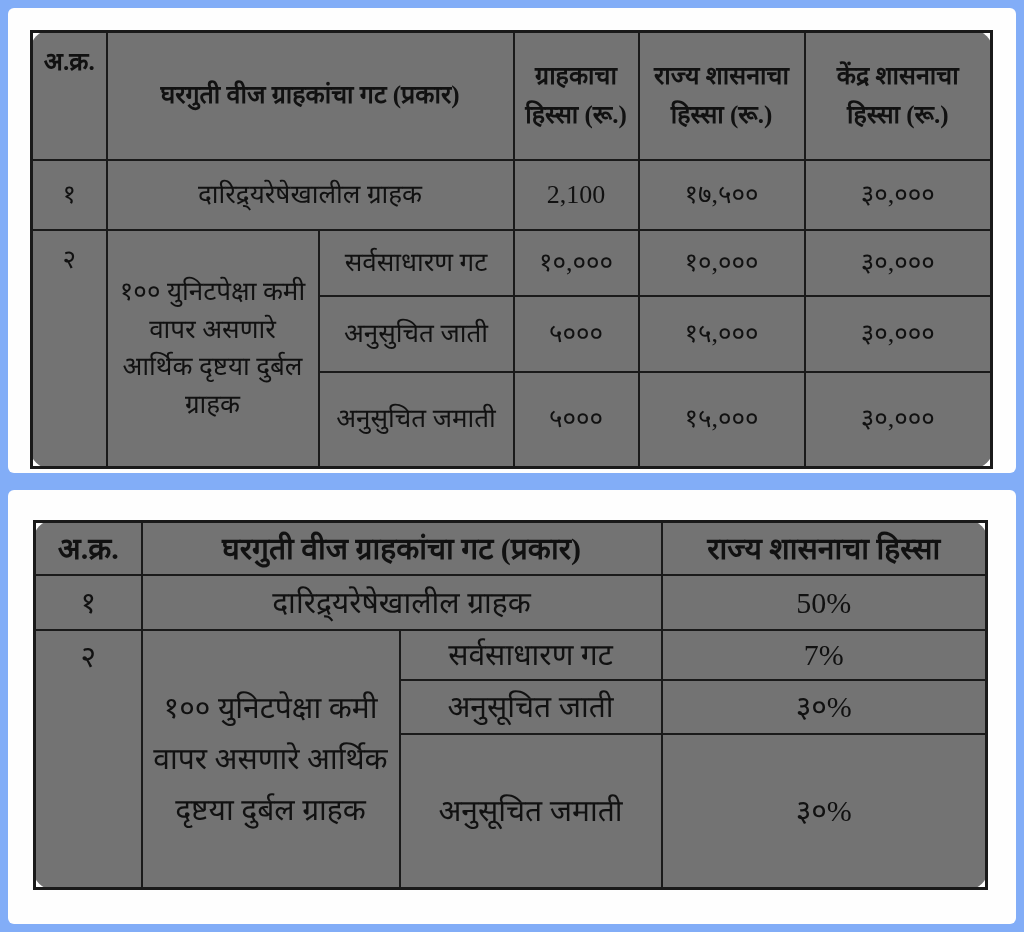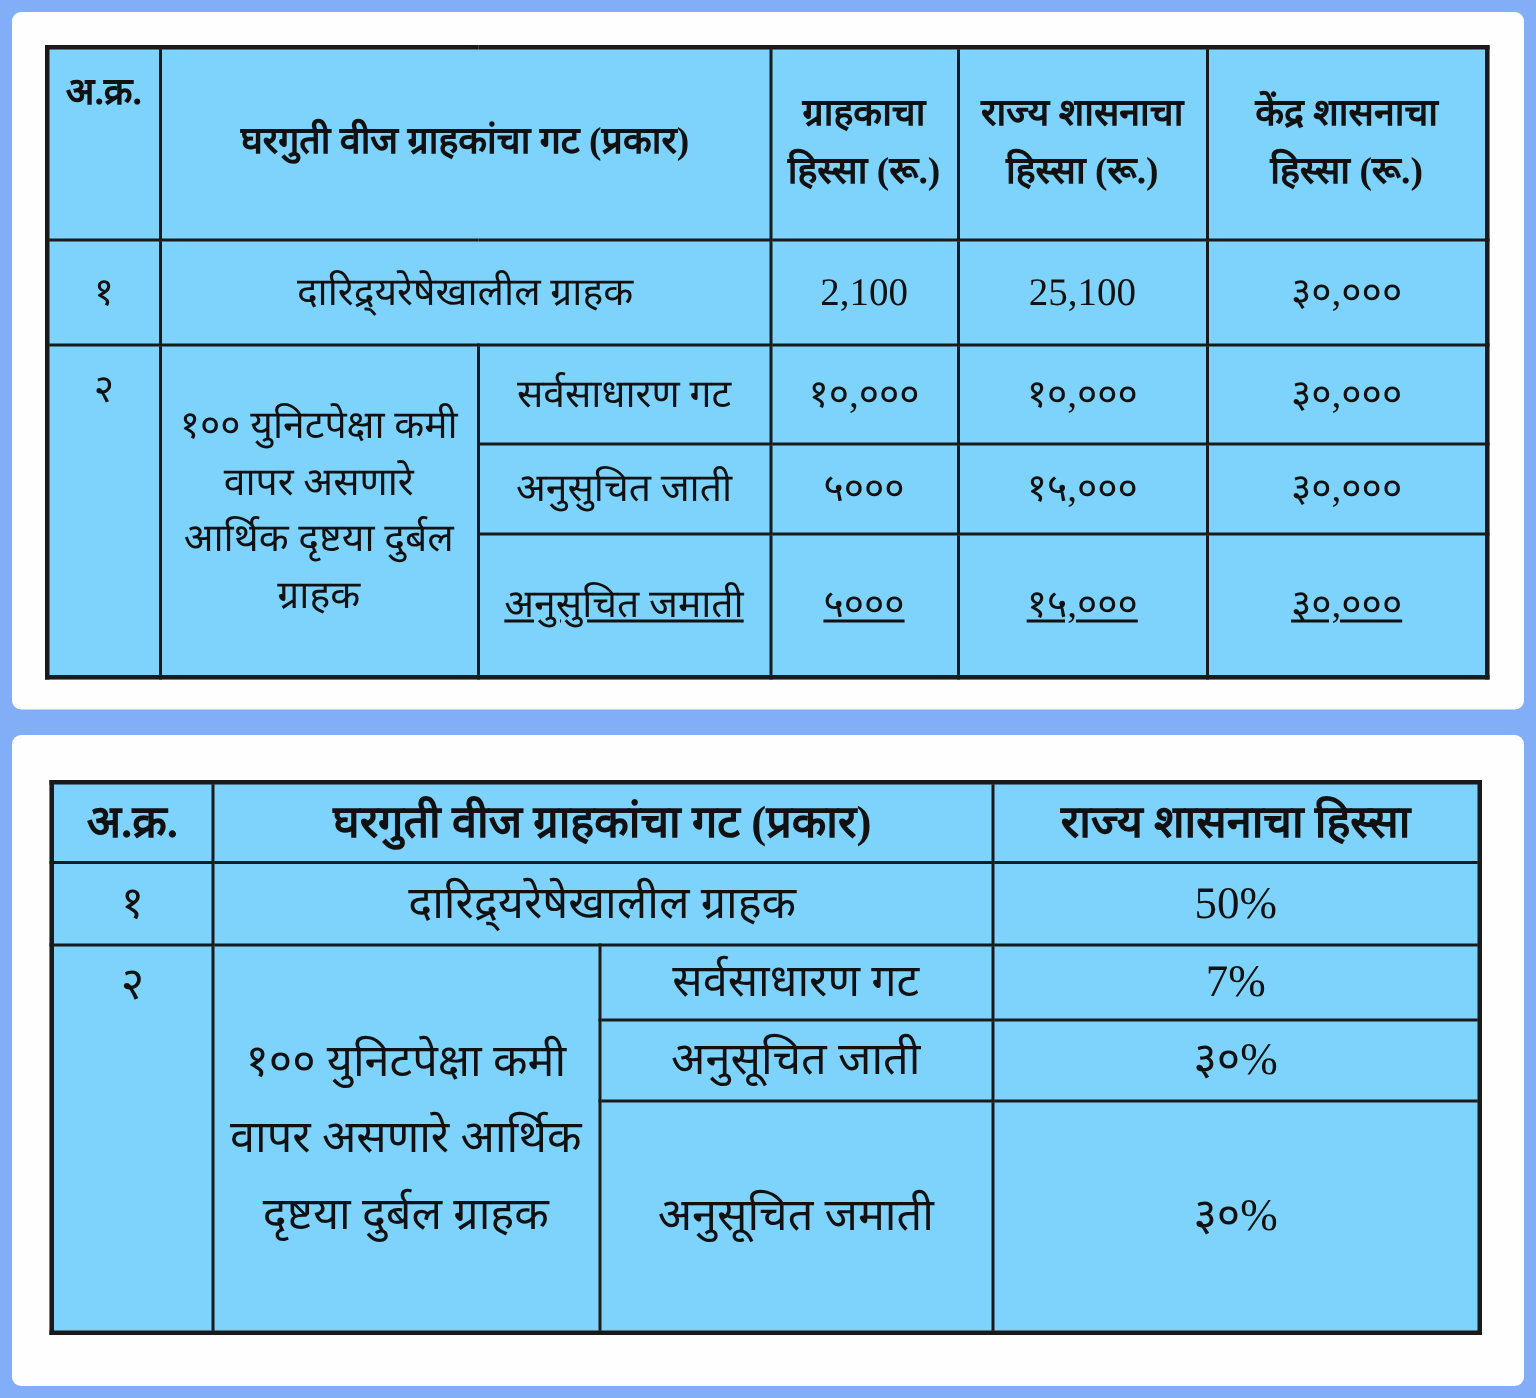--- a/index.html
+++ b/index.html
@@ -12,38 +12,38 @@
   }
   .panel{
     position:absolute;left:8px;width:1008px;
     background:#fefefe;border-radius:6px;
   }
   #panel1{top:8px;height:465px;}
   #panel2{top:490px;height:434px;}
 
   table{
     border-collapse:collapse;table-layout:fixed;
-    position:absolute;background:#7dd3fc;
+    position:absolute;background:#737373;border-radius:21px;
   }
   td,th{
     border:2px solid #1a1a1a;
     text-align:center;vertical-align:middle;
     padding:2px 6px;overflow:hidden;
   }
   table{border:3px solid #1a1a1a;}
 
   
   #table1{left:22px;top:22px;width:960px;font-size:26px;line-height:1.45;}
   #table1 th{font-weight:bold;font-size:25px;line-height:1.55;}
   #table1 .vtop{vertical-align:top;padding-top:10px;}
   #table1 tr.hrow{height:128px;}
   #table1 tr.r1{height:70px;}
   #table1 tr.r2a{height:66px;}
-  #table1 tr.r2b{height:60px;}
-  #table1 tr.r2c{height:96px;text-decoration:underline;}
+  #table1 tr.r2b{height:76px;}
+  #table1 tr.r2c{height:96px;}
 
   
   #table2{left:25px;top:30px;width:952px;font-size:30px;line-height:1.3;}
   #table2 th{font-weight:bold;font-size:30px;}
   #table2 .vtop{vertical-align:top;padding-top:6px;}
   #table2 tr.hrow{height:53px;}
   #table2 tr.r1{height:55px;}
   #table2 tr.r2a{height:50px;}
   #table2 tr.r2b{height:54px;}
   #table2 tr.r2c{height:155px;}
@@ -67,21 +67,21 @@
       <th class="vtop">अ.क्र.</th>
       <th colspan="2">घरगुती वीज ग्राहकांचा गट (प्रकार)</th>
       <th>ग्राहकाचा हिस्सा (रू.)</th>
       <th>राज्य शासनाचा हिस्सा (रू.)</th>
       <th>केंद्र शासनाचा हिस्सा (रू.)</th>
     </tr>
     <tr class="r1">
       <td>१</td>
       <td colspan="2">दारिद्र्यरेषेखालील ग्राहक</td>
       <td>2,100</td>
-      <td>25,100</td>
+      <td>१७,५००</td>
       <td>३०,०००</td>
     </tr>
     <tr class="r2a">
       <td rowspan="3" class="vtop">२</td>
       <td rowspan="3">१०० युनिटपेक्षा कमी वापर असणारे आर्थिक दृष्टया दुर्बल ग्राहक</td>
       <td>सर्वसाधारण गट</td>
       <td>१०,०००</td>
       <td>१०,०००</td>
       <td>३०,०००</td>
     </tr>

